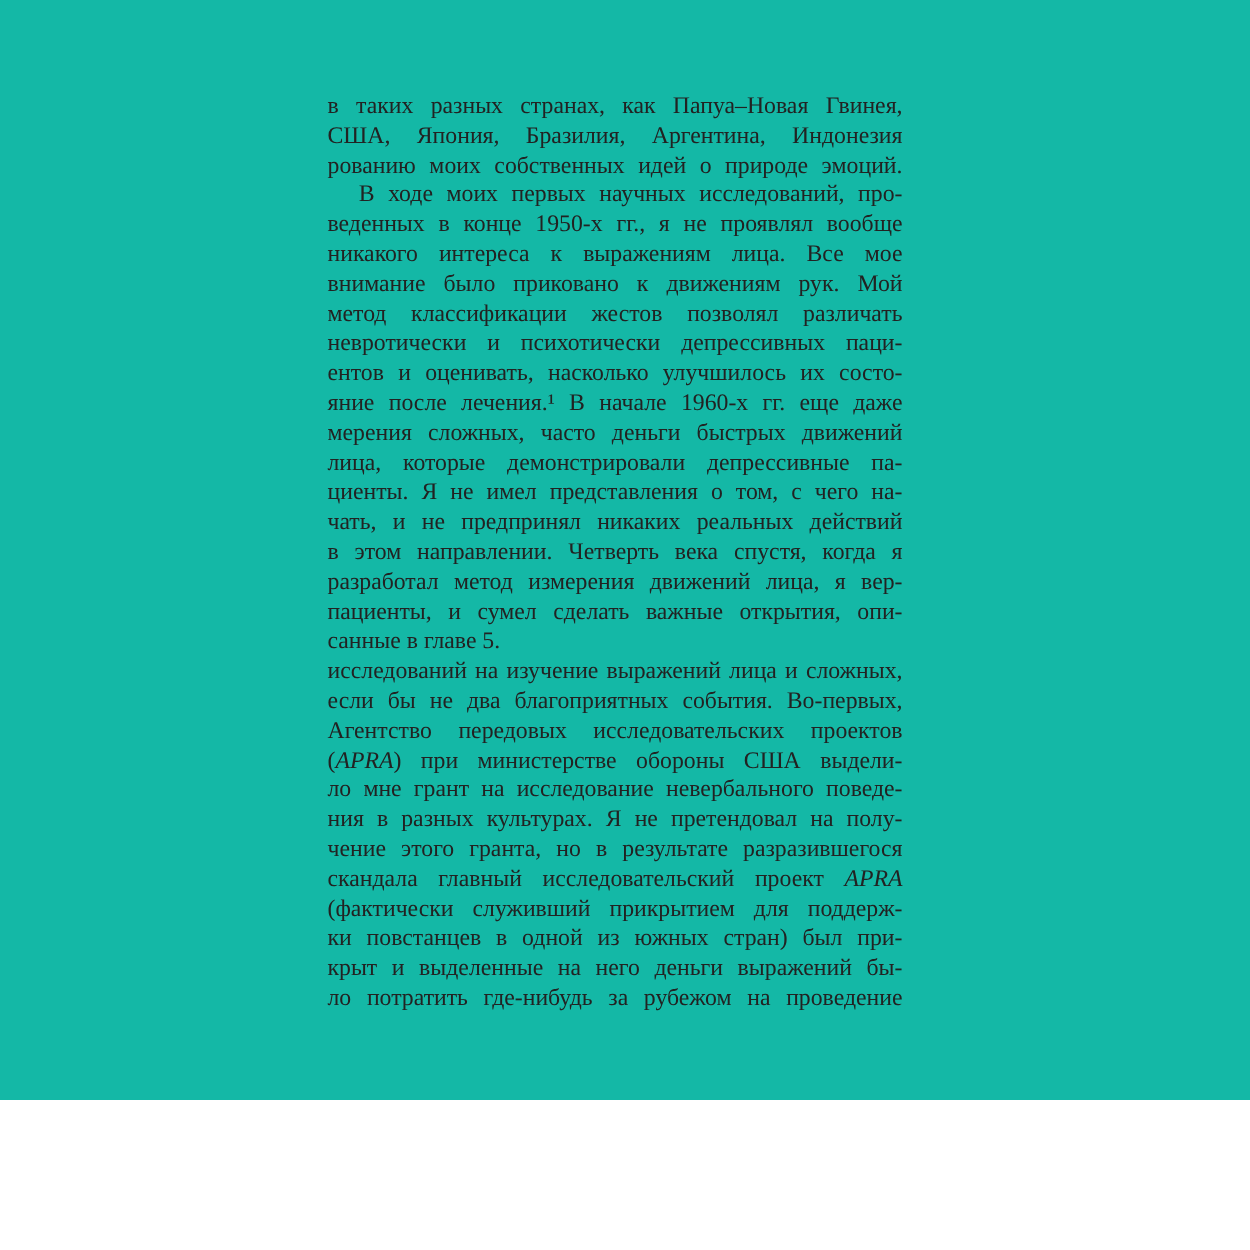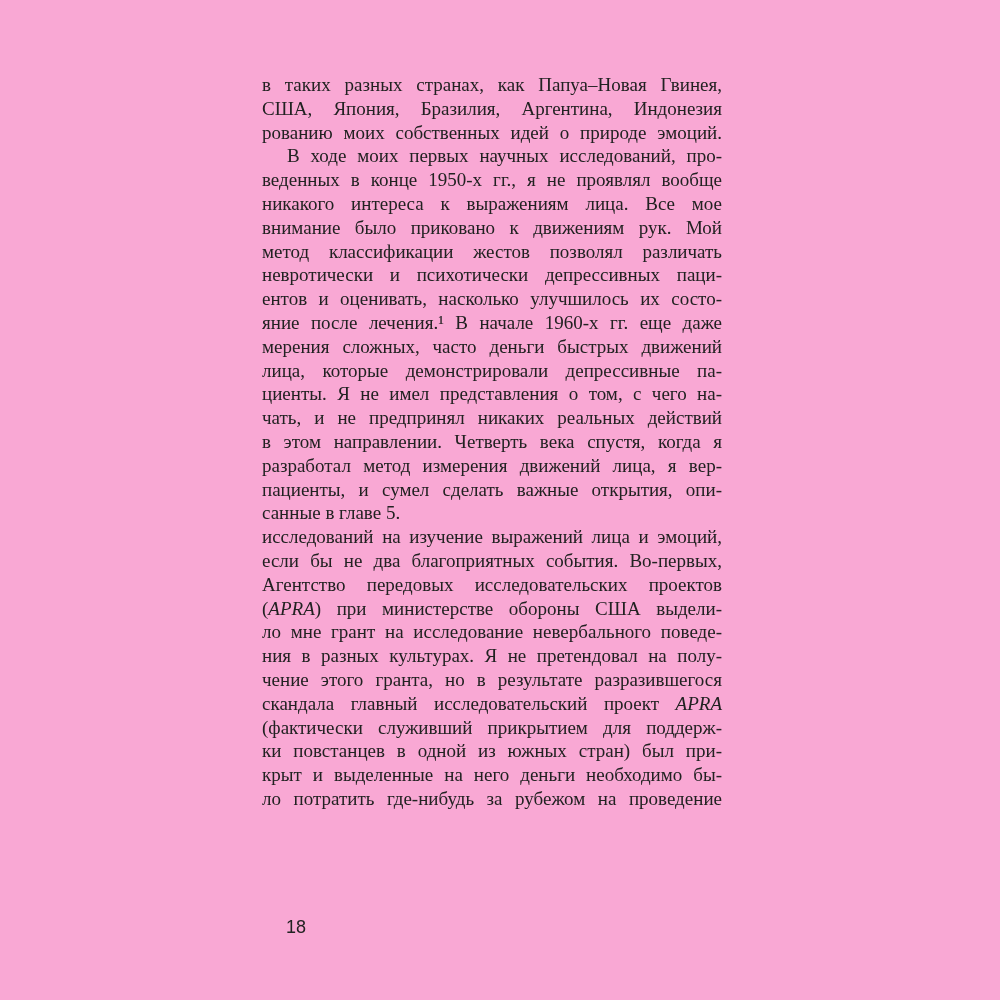--- a/index.html
+++ b/index.html
@@ -3,22 +3,22 @@
 <meta charset="utf-8">
 <style>
   html, body {
     margin: 0;
     padding: 0;
     background: #ffffff;
   }
   .canvas {
     position: relative;
     width: 1000px;
-    height: 1000px;
-    background: #f9a8d4;
+    height: 880px;
+    background: #14b8a6;
     overflow: hidden;
   }
   .text-block {
     position: absolute;
     left: 262px;
     top: 73px;
     width: 460px;
     color: #222222;
     font-family: "Liberation Serif", "DejaVu Serif", serif;
     font-size: 19px;
@@ -69,28 +69,28 @@
         <div class="line" style="">мерения сложных, часто деньги быстрых движений</div>
         <div class="line" style="">лица, которые демонстрировали депрессивные па-</div>
         <div class="line" style="">циенты. Я не имел представления о том, с чего на-</div>
         <div class="line" style="">чать, и не предпринял никаких реальных действий</div>
         <div class="line" style="">в этом направлении. Четверть века спустя, когда я</div>
         <div class="line" style="">разработал метод измерения движений лица, я вер-</div>
         <div class="line" style="">пациенты, и сумел сделать важные открытия, опи-</div>
         <div class="line short" style="">санные в главе 5.</div>
       </div>
       <div class="para">
-        <div class="line" style="">исследований на изучение выражений лица и эмоций,</div>
+        <div class="line" style="">исследований на изучение выражений лица и сложных,</div>
         <div class="line" style="">если бы не два благоприятных события. Во-первых,</div>
         <div class="line" style="">Агентство передовых исследовательских проектов</div>
         <div class="line" style="">(<i>APRA</i>) при министерстве обороны США выдели-</div>
         <div class="line" style="">ло мне грант на исследование невербального поведе-</div>
         <div class="line" style="">ния в разных культурах. Я не претендовал на полу-</div>
         <div class="line" style="">чение этого гранта, но в результате разразившегося</div>
         <div class="line" style="">скандала главный исследовательский проект <i>APRA</i></div>
         <div class="line" style="">(фактически служивший прикрытием для поддерж-</div>
         <div class="line" style="">ки повстанцев в одной из южных стран) был при-</div>
-        <div class="line" style="">крыт и выделенные на него деньги необходимо бы-</div>
+        <div class="line" style="">крыт и выделенные на него деньги выражений бы-</div>
         <div class="line" style="">ло потратить где-нибудь за рубежом на проведение</div>
       </div>
     </main>
   <div class="folio">18</div>
 </div>
 
 </body></html>

